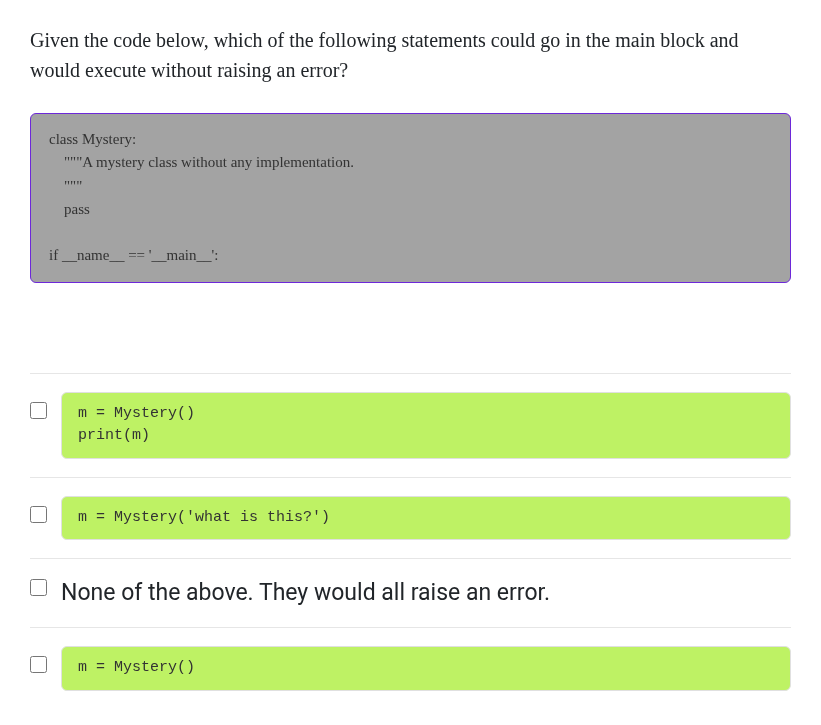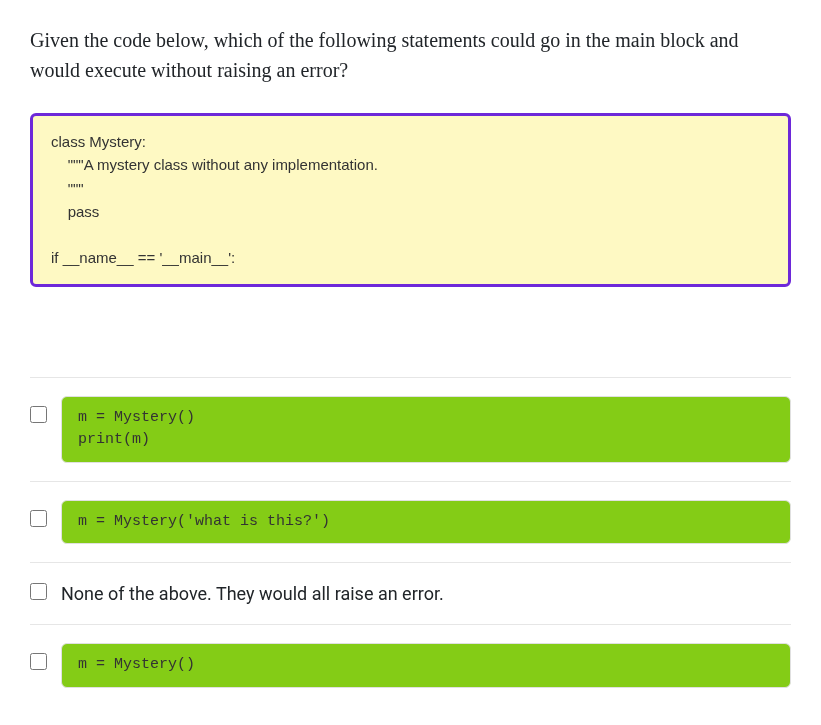--- a/index.html
+++ b/index.html
@@ -16,25 +16,25 @@
     }
     .question-text {
       font-size: 20px;
       line-height: 1.5;
       color: #212529;
       margin-bottom: 28px;
       font-weight: 400;
       font-family: Liberation Serif, serif;
     }
     .code-block {
-      background: #fef9c3;
-      border: 3px solid #6d28d9;
+      background: #a3a3a3;
+      border: 1px solid #6d28d9;
       border-radius: 6px;
       padding: 14px 18px;
-      font-family: Liberation Sans, sans-serif;
+      font-family: Liberation Serif, serif;
       font-size: 15px;
       line-height: 1.55;
       white-space: pre;
       color: #333;
       margin-bottom: 90px;
     }
     .options {
       border-top: 1px solid #e6e6e6;
     }
     .option-row {
@@ -53,33 +53,33 @@
       height: 17px;
       margin-top: 10px;
       flex-shrink: 0;
       cursor: pointer;
     }
     .option-row.text-option .checkbox {
       margin-top: 2px;
     }
     .option-code {
       flex: 1;
-      background: #84cc16;
+      background: #bef264;
       border: 1px solid #e0e0e0;
       border-radius: 6px;
       padding: 10px 16px;
       font-family: "Consolas", "Monaco", "Courier New", monospace;
       font-size: 15px;
       line-height: 1.5;
       white-space: pre;
       color: #333;
     }
     .option-text {
       flex: 1;
-      font-size: 18px;
+      font-size: 23px;
       color: #212529;
       line-height: 1.4;
     }
   </style>
 </head>
 <body>
 
 <div class="question-text">Given the code below, which of the following statements could go in the main block and would execute without raising an error?</div>
 
 <div class="code-block">class Mystery:

